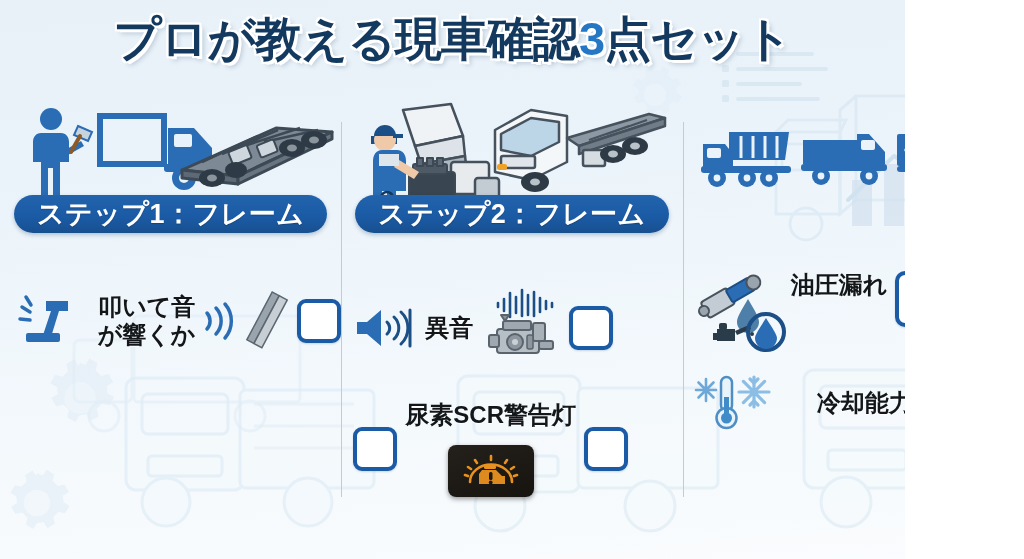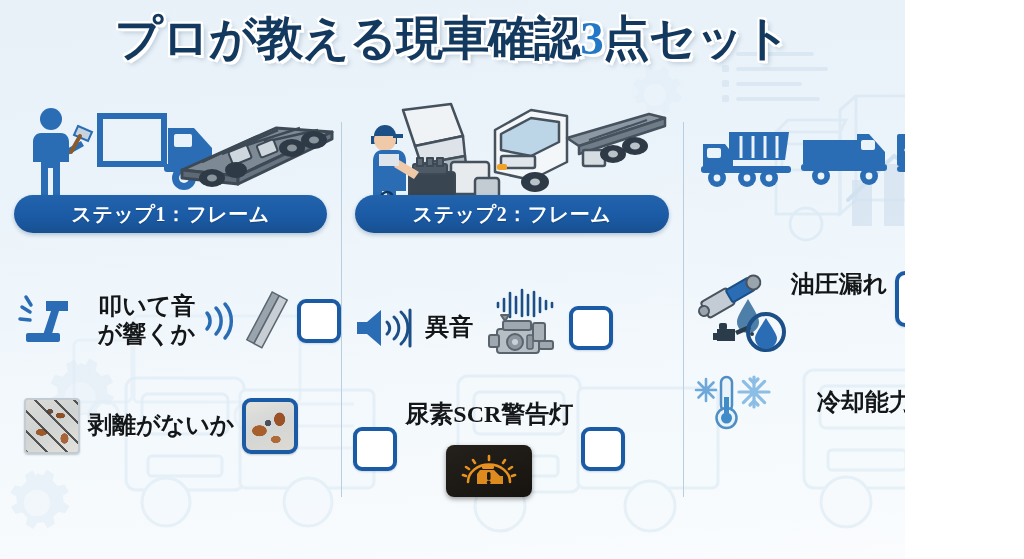--- a/index.html
+++ b/index.html
@@ -5,21 +5,21 @@
   html, body {
     margin: 0;
     padding: 0;
     background: #ffffff;
   }
   #canvas {
     position: relative;
     width: 905px;
     height: 559px;
     overflow: hidden;
-    font-family: Liberation Serif, serif;
+    font-family: Liberation Sans, sans-serif;
     background: linear-gradient(175deg, #e8f1f8 0%, #eaf3fa 28%, #f2f8fc 62%, #fafcfe 100%);
   }
 
   
   .bg-layer {
     position: absolute;
     inset: 0;
     pointer-events: none;
   }
   .wm { position: absolute; opacity: .55; }
@@ -83,21 +83,21 @@
     border-radius: 19px;
     background: linear-gradient(180deg, #2263ac 0%, #1b5ba6 55%, #17508f 100%);
     box-shadow: 0 2px 4px rgba(17,60,105,.28);
     display: flex;
     align-items: center;
     justify-content: center;
     z-index: 3;
   }
   .banner-label {
     color: #ffffff;
-    font-size: 20px;
+    font-size: 27px;
     font-weight: 800;
     letter-spacing: .5px;
     white-space: nowrap;
     text-shadow: 0 1px 1px rgba(0,0,0,.2);
   }
 
   
   .col-body {
     position: relative;
     height: 320px;
@@ -382,25 +382,20 @@
           </svg>
           <svg width="44" height="56" viewBox="0 0 44 56" class="ic">
             <g transform="rotate(28 22 28)">
               <rect x="13" y="0" width="8" height="54" fill="#9aa4ad" stroke="#5c6670" stroke-width="1.5"></rect>
               <rect x="21" y="0" width="9" height="54" fill="#c7ced4" stroke="#5c6670" stroke-width="1.5"></rect>
             </g>
           </svg>
           <div class="checkbox"></div>
         </div>
 
-        <div class="row" style="left:24px; top:165px;">
-          <div class="photo"></div>
-          <div class="row-label">剥離がないか</div>
-          <div class="photo framed"></div>
-        </div>
       </div>
     </div>
 
     <div class="col">
 
       <div class="col-art">
 
         <svg class="art" style="left:14px; top:2px;" width="150" height="118" viewBox="0 0 150 118">
 
           <g stroke="#44505b" stroke-width="2.5" stroke-linejoin="round">

